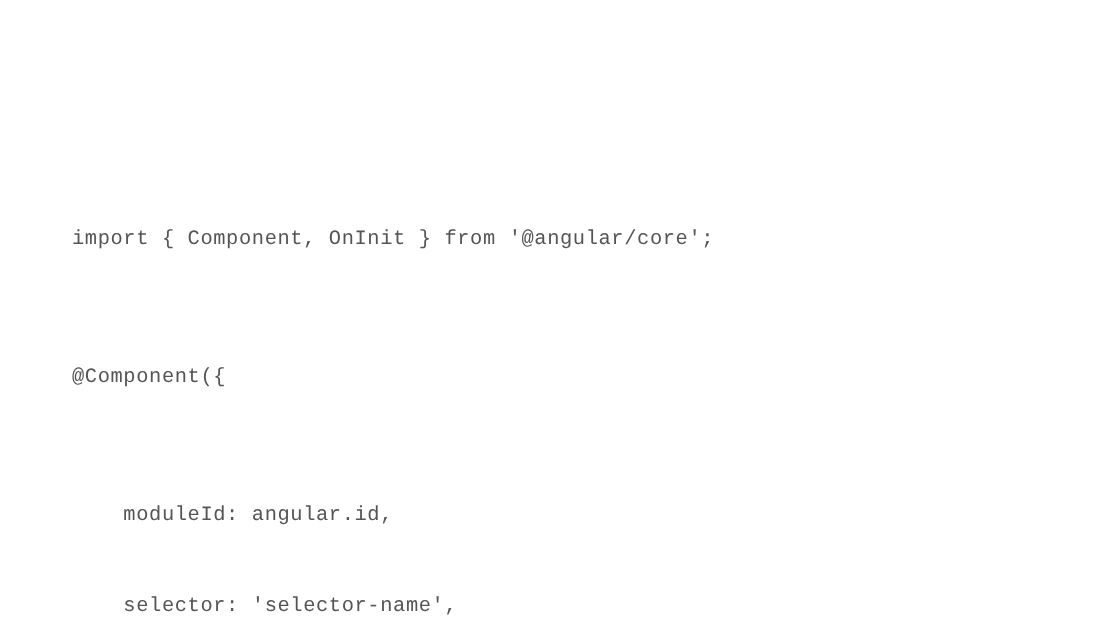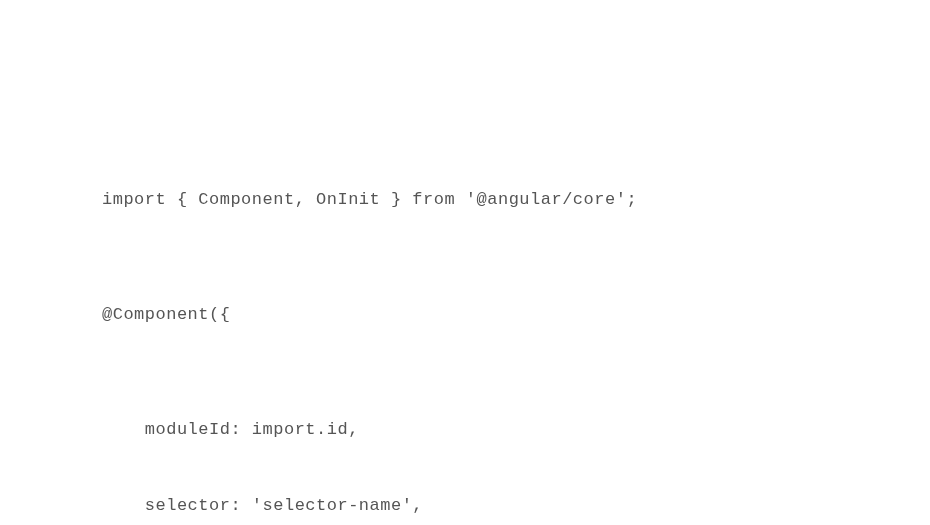--- a/index.html
+++ b/index.html
@@ -14,33 +14,32 @@
       font-family: "SimSun", "NSimSun", "FangSong", "Courier New", monospace;
       font-size: 17px;
       color: #555555;
       padding: 28px 0 0 60px;
       letter-spacing: 0.5px;
       line-height: 2.25;
       white-space: pre;
     }
     .code-line {
       display: block;
-      margin-left: 42px;
     }
   </style>
 </head>
 <body>
 
 
 
 <span class="code-line">import { Component, OnInit } from '@angular/core';</span>
 <span class="code-line"></span>
 <span class="code-line">@Component({</span>
 <span class="code-line"></span>
-<span class="code-line">    moduleId: import.id,</span>
+<span class="code-line">    moduleId: angular.id,</span>
 <span class="code-line">    selector: 'selector-name',</span>
 
 
 <span class="code-line"></span>
 
 
 <span class="code-line"></span>
 
 
 

